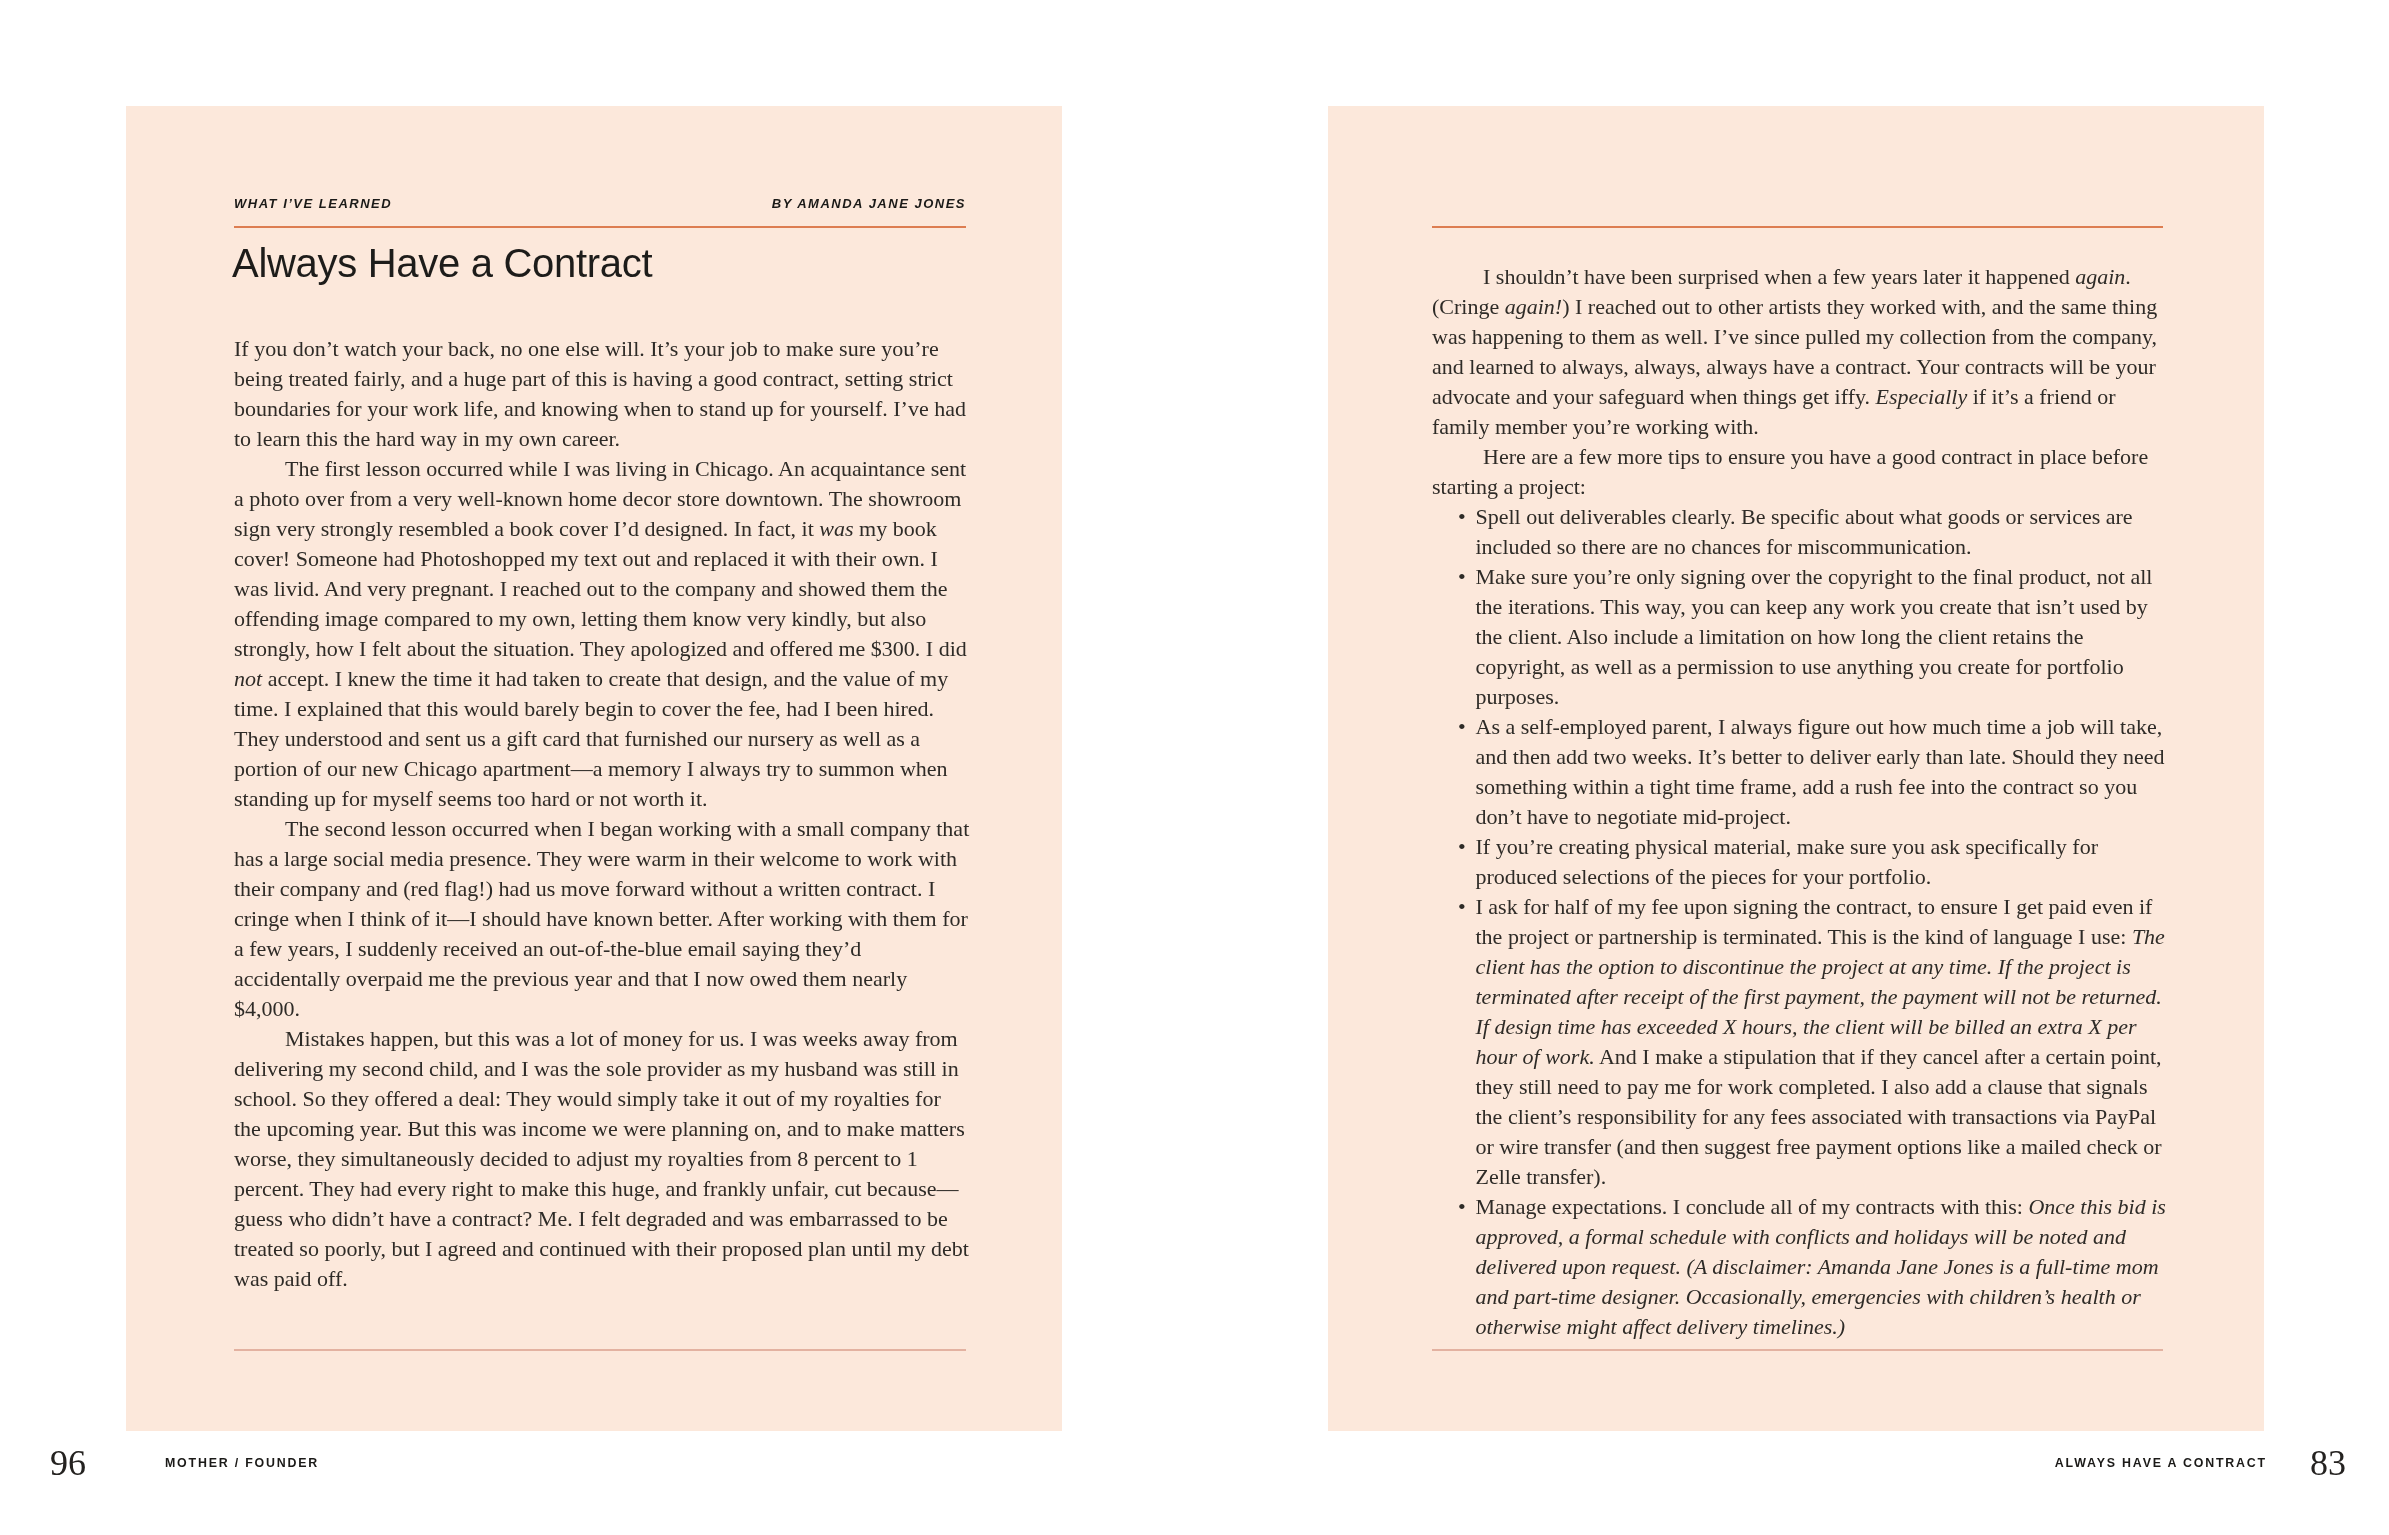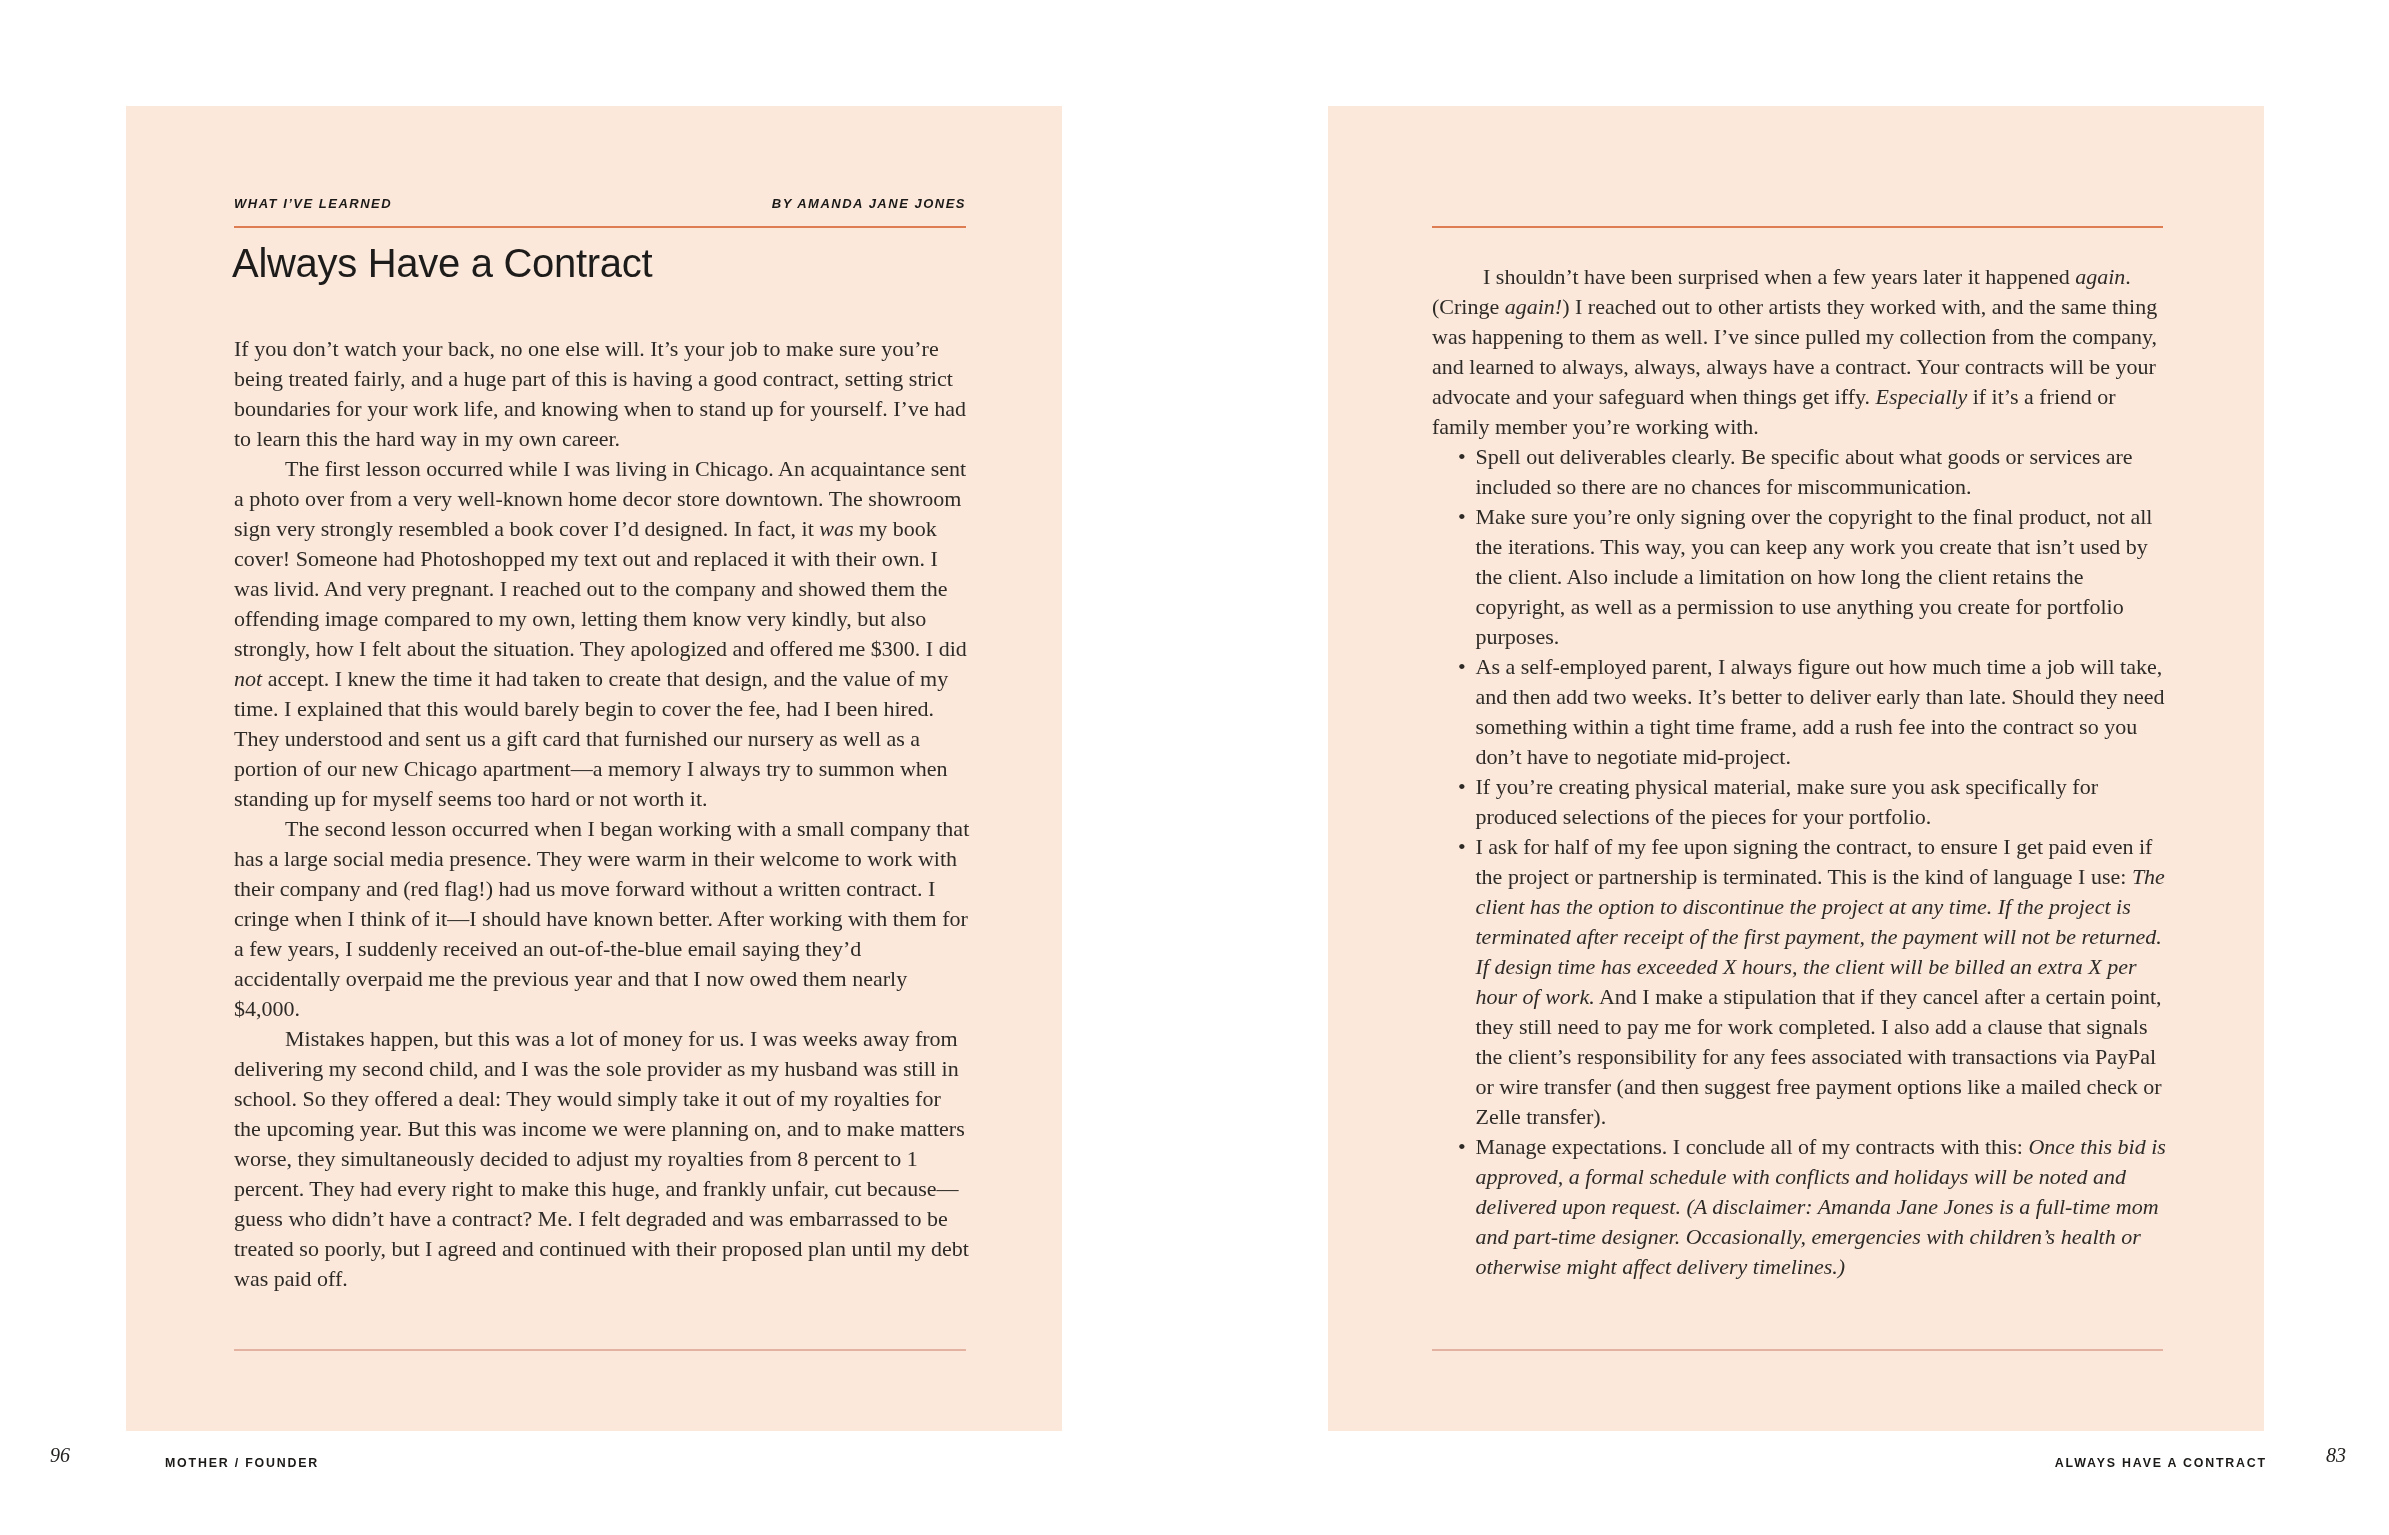--- a/index.html
+++ b/index.html
@@ -53,21 +53,21 @@
   .body-col em{font-style:italic;}
 
   ul.tips{list-style:none;margin:0;padding:0 0 0 26px;}
   ul.tips li{display:flex;margin:0;}
   ul.tips .b{flex:none;width:17.5px;}
   ul.tips .bt{flex:1;min-width:0;}
 
   .folio{
     position:absolute;top:1445px;
     font-family:"Liberation Serif", serif;
-    font-size:20px;line-height:1;color:#242220;font-style:italic;
+    font-size:36px;line-height:1;color:#242220;
   }
   .folio.fl{left:50px;}
   .folio.fr{right:43px;}
   .running{
     position:absolute;top:1457px;
     font-family:"Liberation Sans", sans-serif;
     font-weight:700;font-size:12.4px;line-height:1;
     letter-spacing:1.8px;color:#1b1a18;white-space:nowrap;
   }
   .running.rl{left:121px;margin-left:44px;}
@@ -92,20 +92,21 @@
   </div>
 
   <div class="rule bottom-rule"></div>
 </div>
 
 <div class="sheet right">
   <div class="rule top-rule"></div>
 
   <div class="body-col body-right">
     <p class="indent"><span>I shouldn’t have been surprised when a few years later it happened </span><em>again</em><span>. (Cringe </span><em>again!</em><span>) I reached out to other artists they worked with, and the same thing was happening to them as well. I’ve since pulled my collection from the company, and learned to always, always, always have a contract. Your contracts will be your advocate and your safeguard when things get iffy. </span><em>Especially</em><span> if it’s a friend or family member you’re working with.</span></p>
+    <p class="indent"><span>Here are a few more tips to ensure you have a good contract in place before starting a project:</span></p>
     <ul class="tips">
       <li>
         <span class="b">•</span>
         <span class="bt"><span>Spell out deliverables clearly. Be specific about what goods or services are included so there are no chances for miscommunication.</span></span>
       </li>
       <li>
         <span class="b">•</span>
         <span class="bt"><span>Make sure you’re only signing over the copyright to the final product, not all the iterations. This way, you can keep any work you create that isn’t used by the client. Also include a limitation on how long the client retains the copyright, as well as a permission to use anything you create for portfolio purposes.</span></span>
       </li>
       <li>

